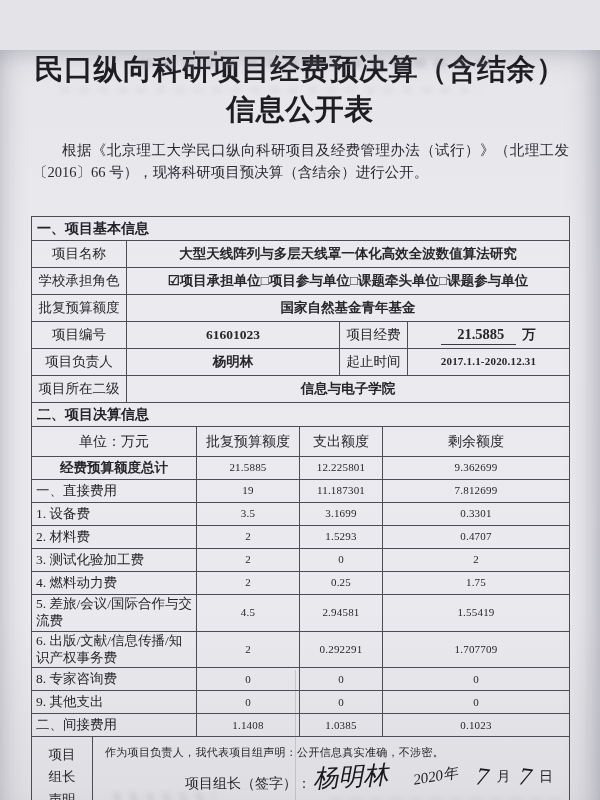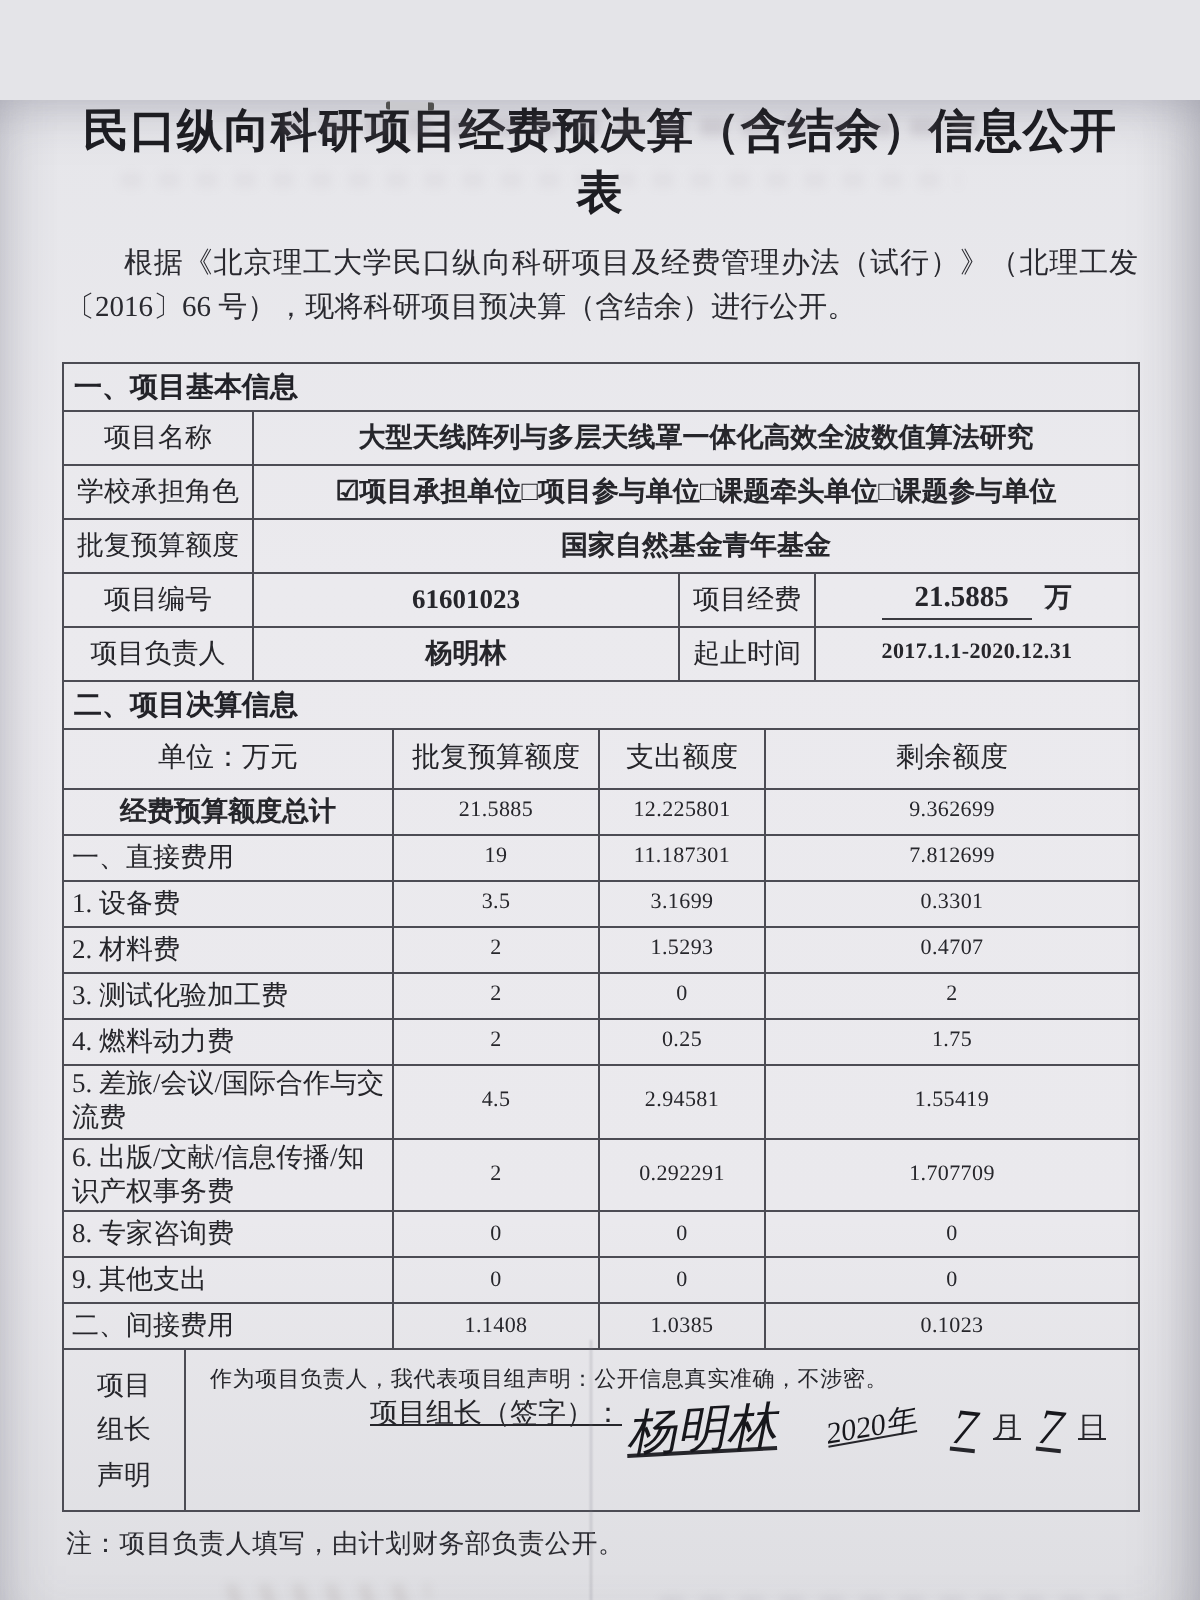--- a/index.html
+++ b/index.html
@@ -28,51 +28,51 @@
     background:repeating-linear-gradient(90deg,rgba(150,140,150,.3) 0 11px,transparent 11px 19px);}
   .bleed-bot1{left:105px;top:742px;width:110px;height:34px;opacity:.4;
     background:repeating-linear-gradient(75deg,rgba(150,135,130,.4) 0 6px,transparent 6px 16px);}
   .bleed-bot2{left:330px;top:748px;width:230px;height:12px;opacity:.3;
     background:repeating-linear-gradient(90deg,rgba(140,135,150,.35) 0 12px,transparent 12px 20px);}
   .fold-line{position:absolute;left:295px;top:620px;width:1px;height:180px;
     background:rgba(115,115,130,.28);filter:blur(.6px);}
 
   .title{
     margin:50px 30px 0;text-align:center;
-    font-size:23px;font-weight:bold;letter-spacing:.5px;color:#1d1d22;
+    font-size:29px;font-weight:bold;letter-spacing:.5px;color:#1d1d22;
   }
   .intro{
     margin:9px 31px 0 33px;font-size:14.5px;line-height:1.55;
     text-indent:2em;text-align:justify;color:#2a2a30;
   }
 
   table{border-collapse:collapse;table-layout:fixed;margin-left:31px;width:538px;background:transparent;}
   td{border:1px solid #4c4c54;font-size:13.5px;line-height:1.25;padding:1px 4px;
      overflow:hidden;vertical-align:middle;color:#26262b;}
-  .t1{margin-top:15px;}
+  .t1{margin-top:32px;}
   .t2,.t3{margin-top:-1px;}
   tr.sec td{
     font-family:"Liberation Sans","DejaVu Sans",sans-serif;
     font-weight:bold;font-size:14px;text-align:left;height:21px;padding-left:5px;color:#222228;
   }
   .t1 td{height:24px;}
   .ctr{text-align:center;font-weight:bold;}
   .lblA{text-align:center;}
   .num{text-align:center;font-size:11px;letter-spacing:.2px;}
   .t2 td.head{height:27px;text-align:center;font-size:14px;}
   .t2 td{height:20px;}
   .t2 td.lbl{text-align:left;padding-left:4px;margin-top:40px;}
   .u-val{display:inline-block;border-bottom:1px solid #3a3a40;padding:0 12px 0 16px;font-size:14.5px;}
   .unit{margin-left:6px;}
 
   .t3 td{height:72px;}
   .t3 .side{width:61px;text-align:center;font-size:13.5px;line-height:1.65;padding:4px 2px;}
   .t3 .decl-cell{vertical-align:top;padding:0;}
   .decl-text{padding:9px 10px 0 12px;font-size:11px;letter-spacing:.3px;}
-  .sign-row{display:flex;align-items:flex-start;padding:0 16px 0 92px;margin-top:1px;text-decoration:underline;}
+  .sign-row{display:flex;align-items:flex-end;padding:0 16px 0 92px;margin-top:1px;}
   .sign-label{font-size:14px;white-space:nowrap;}
   .hand{font-style:italic;color:#17171c;}
   .signature{font-size:25px;transform:rotate(-3deg);margin-left:2px;white-space:nowrap;
     font-family:"DejaVu Serif",serif;}
   .date-group{margin-left:auto;display:flex;align-items:center;white-space:nowrap;}
   .d-year{font-size:15px;transform:rotate(-10deg);margin-right:10px;}
   .d-num{font-size:25px;transform:rotate(6deg);margin:0 8px;}
   .d-unit{font-size:14px;}
 
   .note{margin:7px 0 0 33px;font-size:13px;color:#2b2b31;letter-spacing:.3px;}
@@ -118,20 +118,24 @@
       <td class="lblA">项目经费</td>
       <td class="ctr">
         <span class="u-val">21.5885</span><span class="unit">万</span>
       </td>
     </tr>
     <tr>
       <td class="lblA">项目负责人</td>
       <td class="ctr">杨明林</td>
       <td class="lblA">起止时间</td>
       <td class="ctr num">2017.1.1-2020.12.31</td>
+    </tr>
+    <tr>
+      <td class="lblA">项目所在二级</td>
+      <td colspan="3" class="ctr">信息与电子学院</td>
     </tr>
   </tbody>
     </table>
 
   <table class="t2">
     <colgroup>
         <col style="width:165px">
         <col style="width:103px">
         <col style="width:83px">
         <col style="width:187px">

